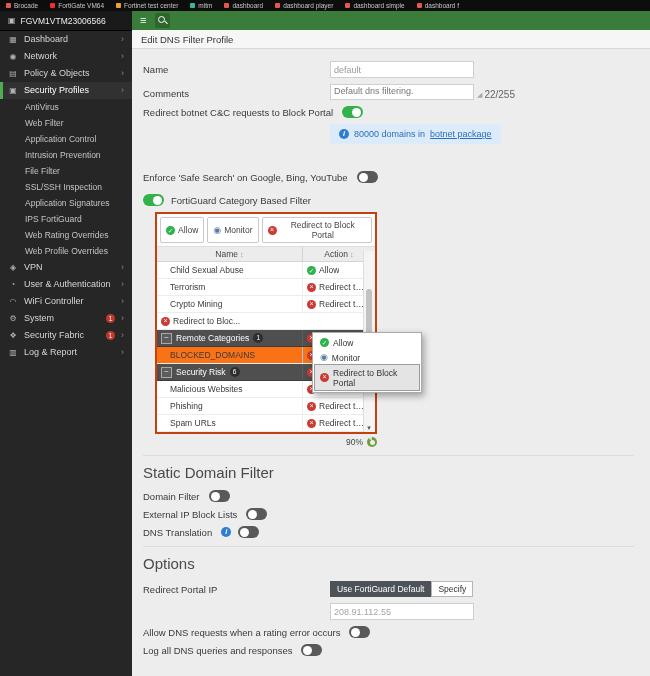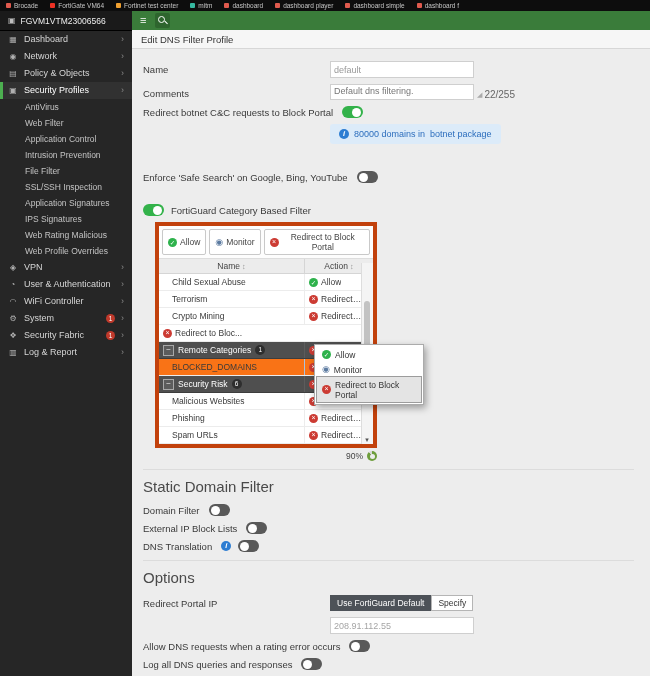--- a/index.html
+++ b/index.html
@@ -40,42 +40,42 @@
     border:1.2px solid #fff;border-radius:50%}
   .search-btn::before{content:"";position:absolute;left:9px;top:9px;width:4px;height:1.4px;
     background:#fff;transform:rotate(45deg)}
   .page-header{height:18px;background:#f6f6f6;border-bottom:1px solid #d7d7d7;
     display:flex;align-items:center;padding:0 9px;font-size:9.5px;color:#333}
   .content{position:relative;padding:12px 0 0 11px;font-size:9.5px}
   
   .frow{display:flex;align-items:center;margin-bottom:6px}
   .flabel{width:187px;flex:none}
   .inline-label{margin-right:9px}
-  .mt8{margin-top:16px}.mt10{margin-top:21px}
+  .mt8{margin-top:16px}.mt10{margin-top:11px}
   input.txt,textarea.txt{width:136px;border:1px solid #cfcfcf;background:#fff;
     font-size:9px;color:#9a9a9a;padding:1px 3px;font-family:inherit;box-sizing:content-box}
   input.txt{height:13px}
   textarea.txt{height:12px;resize:none;overflow:hidden;color:#777}
   .resize-ic{color:#aaa;font-size:7px;margin:6px 2px 0 3px}
   .counter{font-size:10px;color:#666;margin-top:5px}
   .infobox{margin-left:187px;display:inline-flex;align-items:center;gap:5px;background:#dcebf9;
     border-radius:3px;padding:5px 9px;color:#2d6ebd;font-size:9px;margin-bottom:11px;width:fit-content}
-  .infobox .link{cursor:pointer;color:#2d6ebd}
+  .infobox .link{text-decoration:underline;cursor:pointer;color:#2d6ebd}
   .info-i{width:10px;height:10px;border-radius:50%;background:#2d7dd2;color:#fff;flex:none;
     font-size:7.5px;line-height:10px;text-align:center;font-style:italic;font-weight:bold}
   .info-i.sm{margin-right:7px}
   .toggle{width:21px;height:12px;border-radius:7px;background:#595959;position:relative;
     display:inline-block;flex:none;cursor:pointer;vertical-align:middle}
   .toggle::after{content:"";position:absolute;top:1.5px;left:2px;width:9px;height:9px;border-radius:50%;background:#fff}
   .toggle.on{background:#33b24a}
   .toggle.on::after{left:auto;right:2px}
   .mr6{margin-right:7px}
   
   .cat-table{position:relative;width:222px;margin:2px 0 3px 12px;background:#fff;
-    border:4px solid #c2410c;font-size:8.5px;box-sizing:border-box}
+    border:2px solid #c2410c;font-size:8.5px;box-sizing:border-box}
   .tbl-toolbar{display:flex;gap:3px;padding:3px;border-bottom:1px solid #ddd;background:#fdfdfd}
   .tb-btn{display:inline-flex;align-items:center;gap:3px;border:1px solid #c9c9c9;background:#fff;
     padding:2px 5px;font-size:8.5px;color:#444;border-radius:2px;cursor:pointer;font-family:inherit}
   .thead{display:flex;background:#ececec;border-bottom:1px solid #d5d5d5;color:#444}
   .th{padding:2px 0;text-align:center;cursor:pointer}
   .th.name{width:146px;border-right:1px solid #d5d5d5;box-sizing:border-box}
   .th.action{flex:1}
   .sort{color:#999;font-size:7.5px;margin-left:2px}
   .trow{display:flex;align-items:center;height:16px;border-bottom:1px solid #ececec;background:#fff;cursor:pointer}
   .trow .name{width:146px;padding-left:13px;box-sizing:border-box;border-right:1px solid #ececec;
@@ -196,24 +196,24 @@
       <div class="nav-sub">
         <span class="nav-sub-label">File Filter</span>
       </div>
       <div class="nav-sub">
         <span class="nav-sub-label">SSL/SSH Inspection</span>
       </div>
       <div class="nav-sub">
         <span class="nav-sub-label">Application Signatures</span>
       </div>
       <div class="nav-sub">
-        <span class="nav-sub-label">IPS Signatures</span>
-      </div>
-      <div class="nav-sub">
-        <span class="nav-sub-label">Web Rating Malicious</span>
+        <span class="nav-sub-label">IPS FortiGuard</span>
+      </div>
+      <div class="nav-sub">
+        <span class="nav-sub-label">Web Rating Overrides</span>
       </div>
       <div class="nav-sub">
         <span class="nav-sub-label">Web Profile Overrides</span>
       </div>
       <div class="nav-item">
         <span class="nav-icon">◈</span>
         <span class="nav-label">VPN</span>
         <span class="nav-chevron">›</span>
       </div>
       <div class="nav-item">

